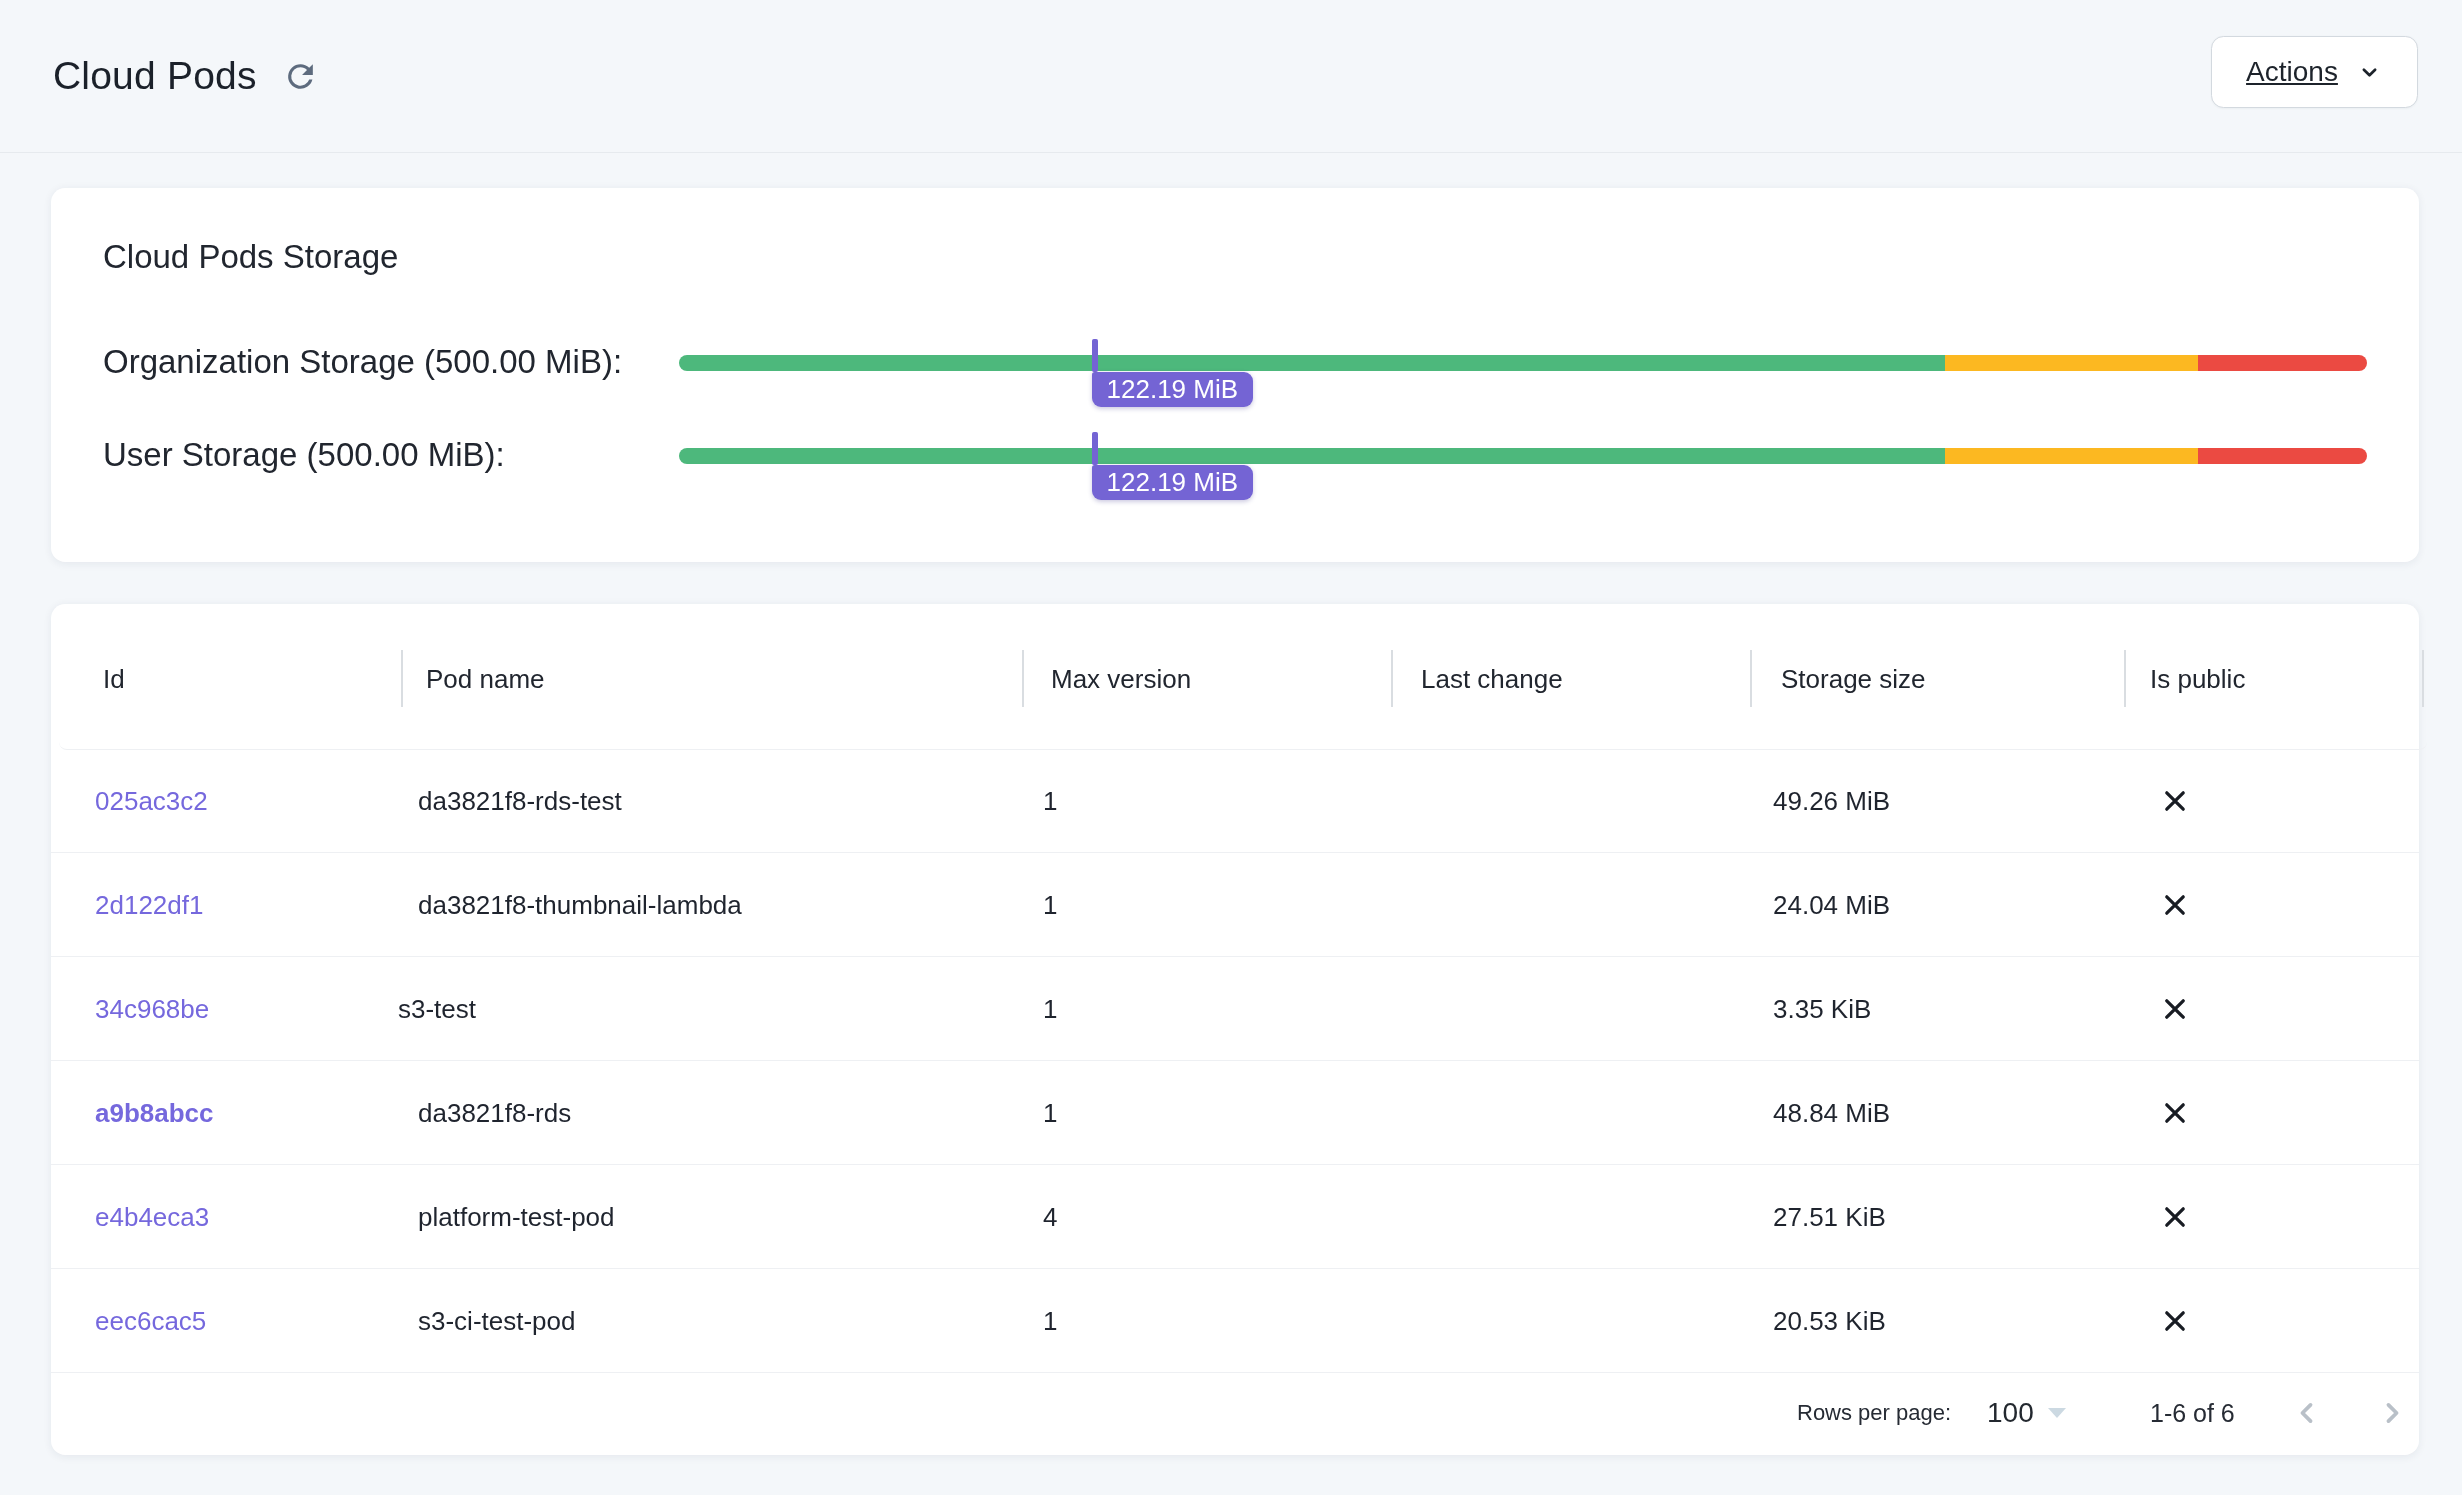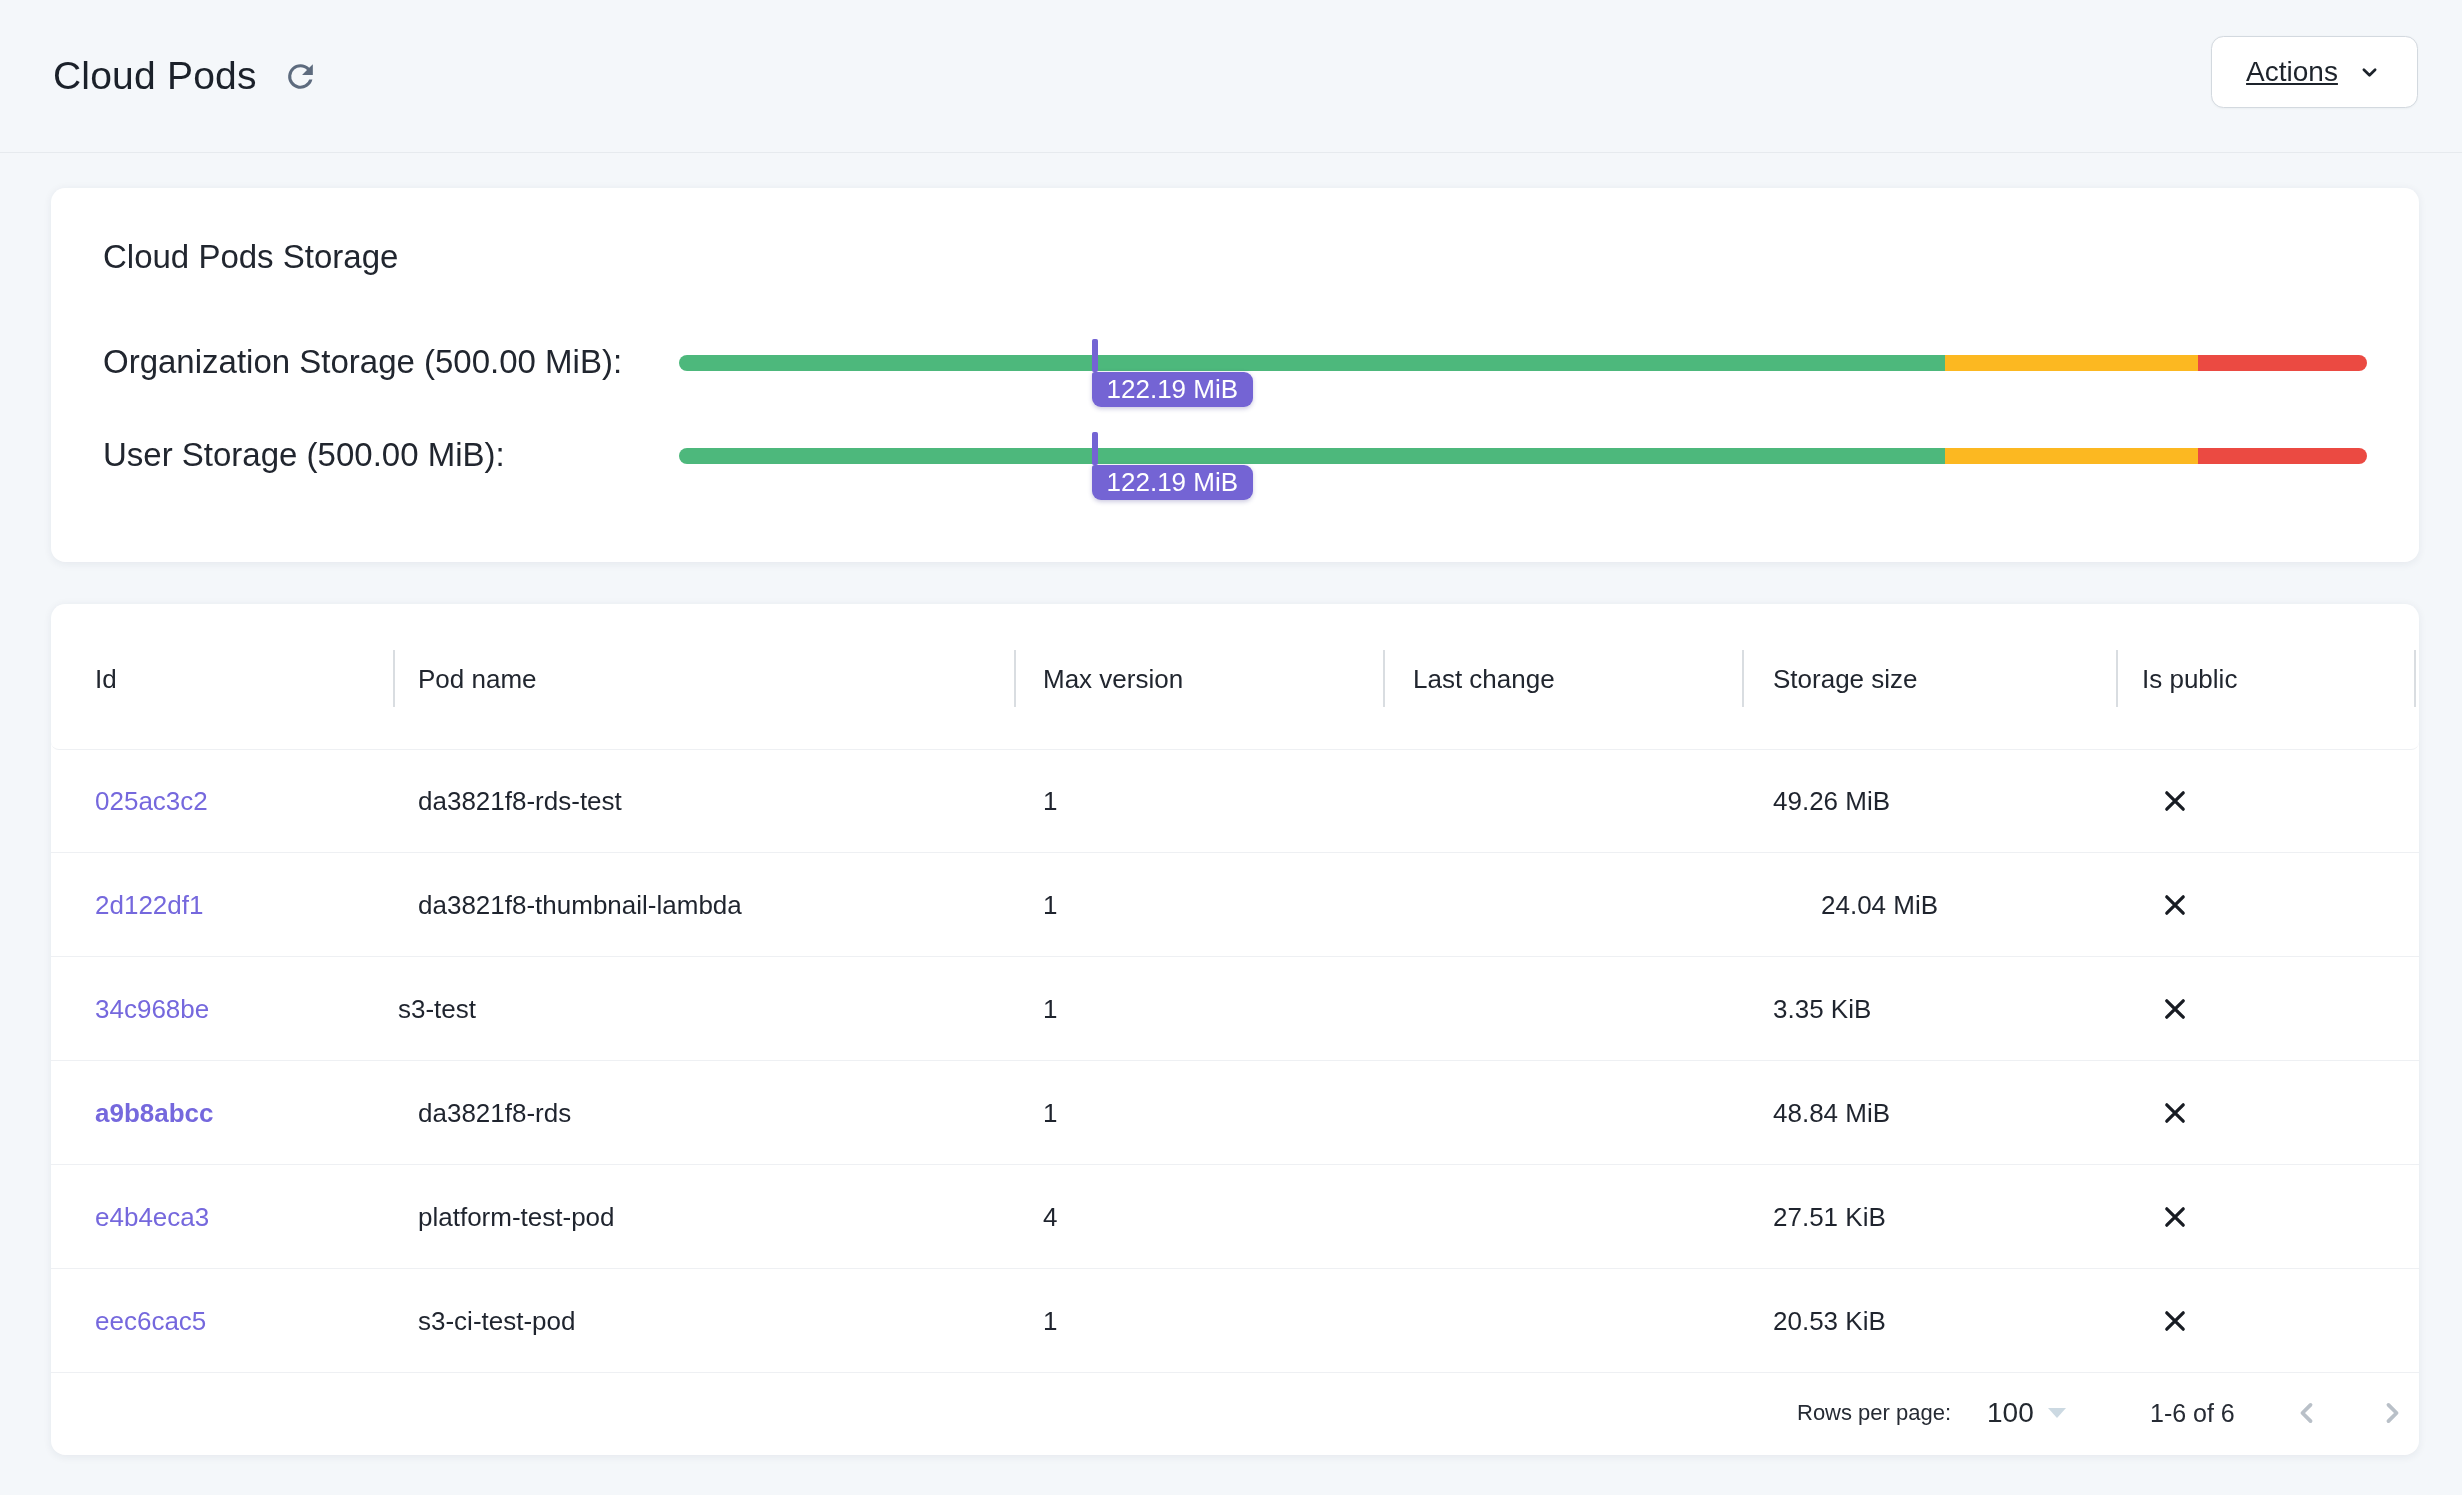--- a/index.html
+++ b/index.html
@@ -46,21 +46,21 @@
   .seg-yellow{background:#fcb821;}
   .seg-red{background:#eb4a42;}
   .marker{position:absolute;top:-16px;width:6.2px;height:33px;background:#7464d4;border-radius:1.8px;z-index:3;}
   .bar-tooltip{
     position:absolute;top:17px;background:#7464d4;color:#ffffff;
     font-size:26px;line-height:28px;padding:2.7px 15px 4.4px 15px;
     border-radius:2.7px 9px 9px 9px;white-space:nowrap;z-index:2;
     box-shadow:0 1.8px 4.4px rgba(60,50,140,.25);
   }
   
-  .thead{position:absolute;left:0;top:0;width:100%;height:145px;border-bottom:1.8px solid #eef0f3;border-radius:8px;}
+  .thead{position:absolute;left:8px;top:0;width:100%;height:145px;border-bottom:1.8px solid #eef0f3;border-radius:8px;}
   .th{position:absolute;top:60px;font-size:26px;font-weight:500;color:#21262f;white-space:nowrap;}
   .col-sep{position:absolute;top:46px;width:1.8px;height:57px;background:#d9dde1;}
   .trows{position:absolute;left:0;top:145px;width:100%;}
   .trow{position:relative;height:103px;border-bottom:1.8px solid #eef0f3;}
   .cell{position:absolute;top:50%;transform:translateY(-50%);font-size:26px;color:#1f242e;white-space:nowrap;}
   .id-link{color:#7568dd;cursor:pointer;text-decoration:none;}
   .x-wrap{position:absolute;top:50%;transform:translateY(-50%);width:34px;height:34px;}
   
   .pagination{position:absolute;left:0;bottom:0;width:100%;height:85px;}
   .pag-item{position:absolute;top:50%;transform:translateY(-50%);white-space:nowrap;}
@@ -144,21 +144,21 @@
           <span class="cell" style="left: 1722px;">49.26 MiB</span>
           <span class="x-wrap" style="left: 2107px;"><svg width="34" height="34" viewBox="0 0 24 24">
               <path d="M6.2 6.2 L17.8 17.8 M17.8 6.2 L6.2 17.8" stroke="#181c23" stroke-width="2.3" stroke-linecap="round" fill="none"></path>
             </svg></span>
         </div>
         <div class="trow">
           <span class="cell id-link" style="left: 44px;">2d122df1</span>
           <span class="cell" style="left: 367px;">da3821f8-thumbnail-lambda</span>
           <span class="cell" style="left: 992px;">1</span>
           <span class="cell" style="left: 1362px;"></span>
-          <span class="cell" style="left: 1722px; margin-left: 48px;">24.04 MiB</span>
+          <span class="cell" style="left: 1722px;">24.04 MiB</span>
           <span class="x-wrap" style="left: 2107px;"><svg width="34" height="34" viewBox="0 0 24 24">
               <path d="M6.2 6.2 L17.8 17.8 M17.8 6.2 L6.2 17.8" stroke="#181c23" stroke-width="2.3" stroke-linecap="round" fill="none"></path>
             </svg></span>
         </div>
         <div class="trow">
           <span class="cell id-link" style="left: 44px;">34c968be</span>
           <span class="cell" style="left: 347px;">s3-test</span>
           <span class="cell" style="left: 992px;">1</span>
           <span class="cell" style="left: 1362px;"></span>
           <span class="cell" style="left: 1722px;">3.35 KiB</span>

